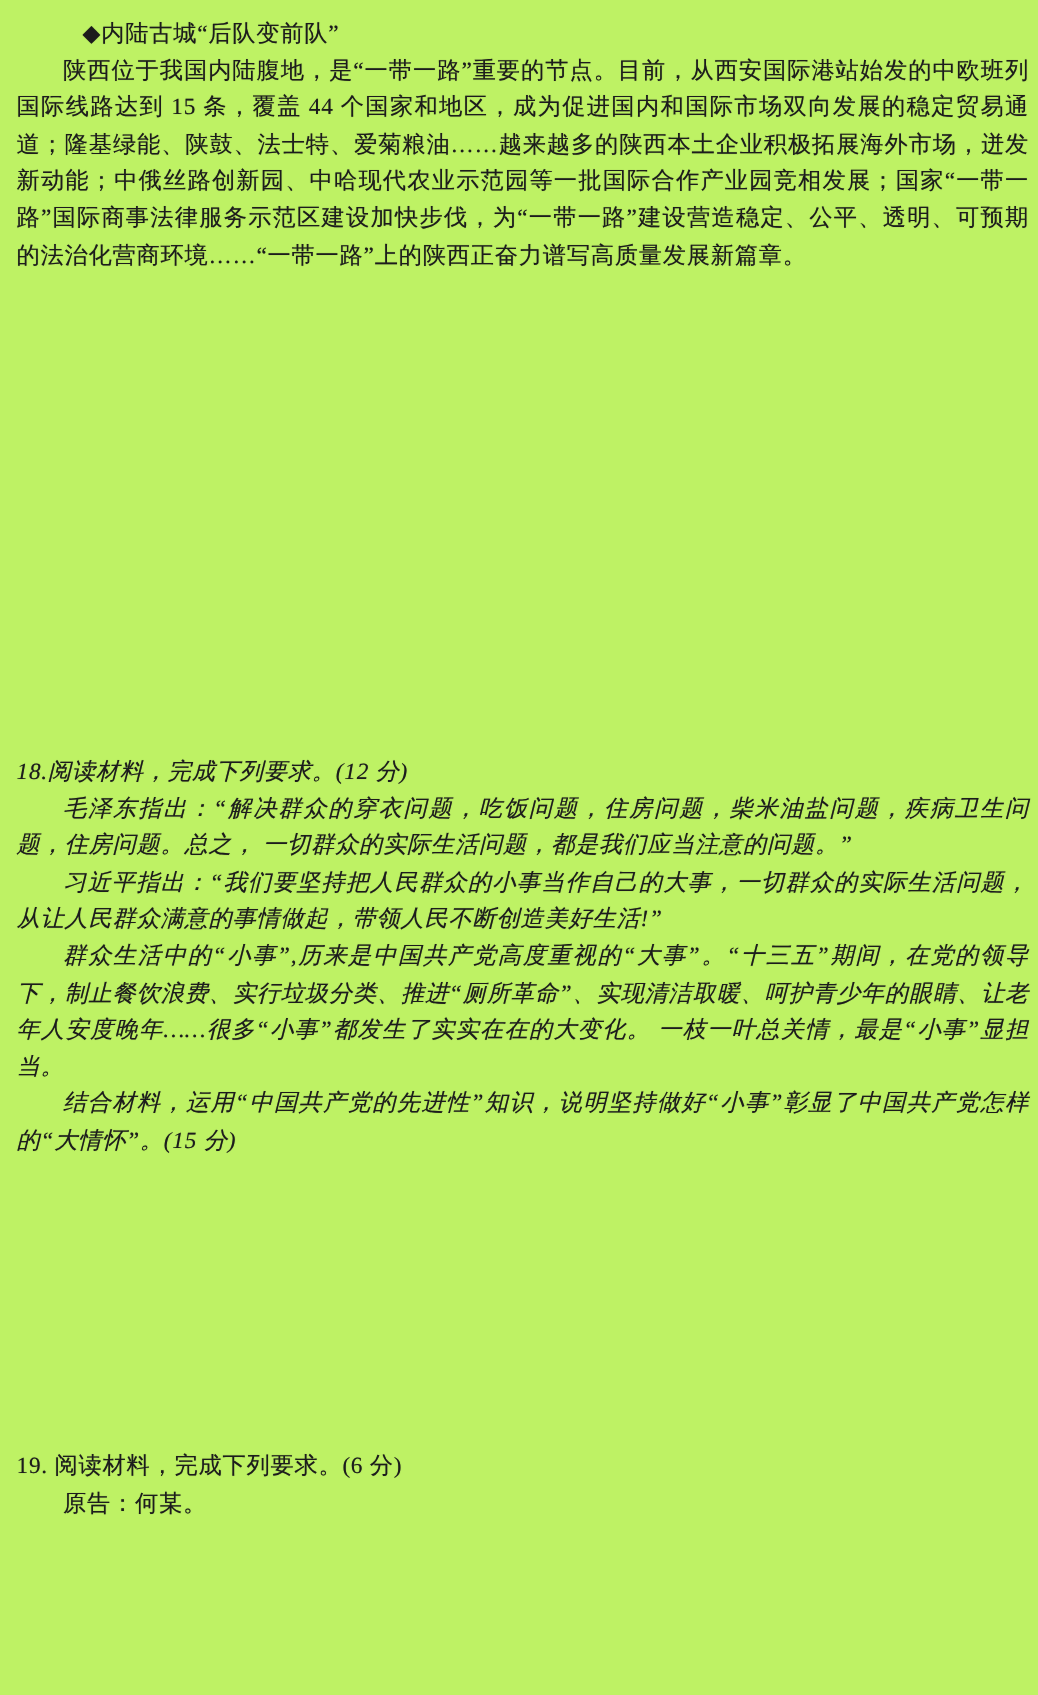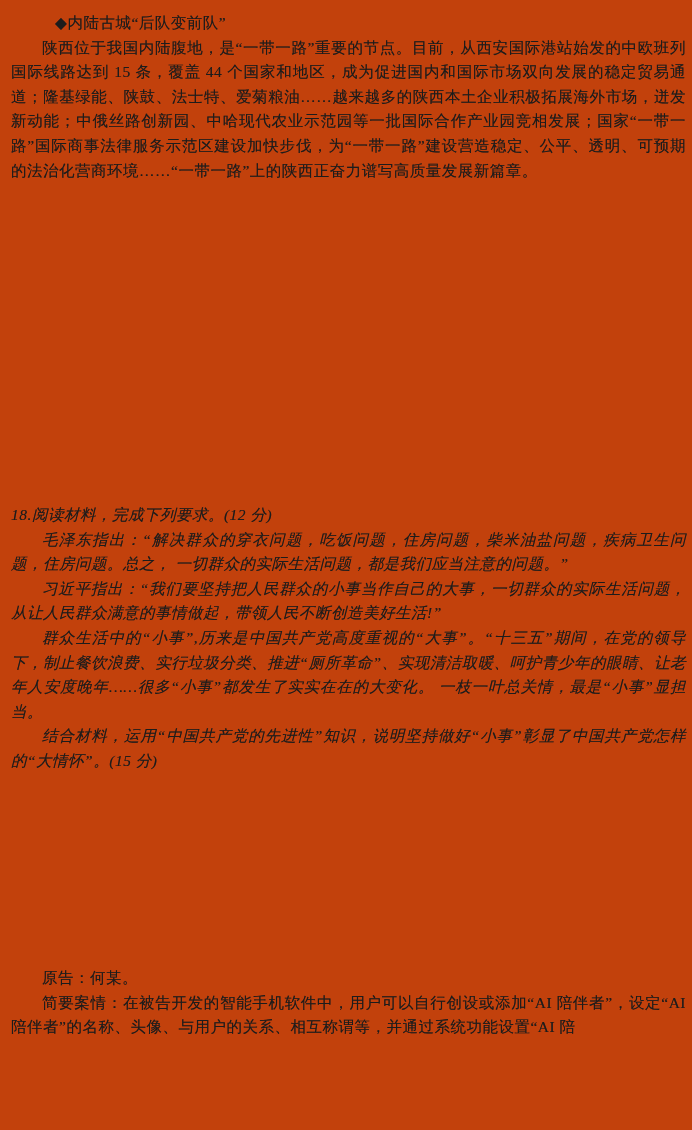--- a/index.html
+++ b/index.html
@@ -4,21 +4,21 @@
 <style>
   html, body { margin: 0; padding: 0; }
   body {
     width: 692px; height: 1130px;
     background: #ffffff;
     font-family: "Liberation Serif", "DejaVu Serif", serif;
   }
   .page {
     position: relative;
     width: 692px; height: 1130px;
-    background: #c2410c;
+    background: #bef264;
     overflow: hidden;
     color: #1c1c1c;
   }
   .textblock {
     position: absolute;
     left: 11px;
     width: 675px;
     font-size: 15.5px;
     line-height: 24.6px;
     letter-spacing: 0.5px;
@@ -49,17 +49,17 @@
 
   <div class="textblock q18-section">
     <p class="q-number-line">18.阅读材料，完成下列要求。(12 分)</p>
     <p class="para-indent">毛泽东指出：“解决群众的穿衣问题，吃饭问题，住房问题，柴米油盐问题，疾病卫生问题，住房问题。总之， 一切群众的实际生活问题，都是我们应当注意的问题。”</p>
     <p class="para-indent">习近平指出：“我们要坚持把人民群众的小事当作自己的大事，一切群众的实际生活问题，从让人民群众满意的事情做起，带领人民不断创造美好生活!”</p>
     <p class="para-indent">群众生活中的“小事”,历来是中国共产党高度重视的“大事”。“十三五”期间，在党的领导下，制止餐饮浪费、实行垃圾分类、推进“厕所革命”、实现清洁取暖、呵护青少年的眼睛、让老年人安度晚年……很多“小事”都发生了实实在在的大变化。 一枝一叶总关情，最是“小事”显担当。</p>
     <p class="para-indent">结合材料，运用“中国共产党的先进性”知识，说明坚持做好“小事”彰显了中国共产党怎样的“大情怀”。(15 分)</p>
   </div>
 
   <div class="textblock q19-section">
+    <p class="q-number-line">19. 阅读材料，完成下列要求。(6 分)</p>
     <p class="para-indent">原告：何某。</p>
-    <p class="para-indent">简要案情：在被告开发的智能手机软件中，用户可以自行创设或添加“AI 陪伴者”，设定“AI 陪伴者”的名称、头像、与用户的关系、相互称谓等，并通过系统功能设置“AI 陪</p>
   </div>
 
 </div>
 
 </body></html>

